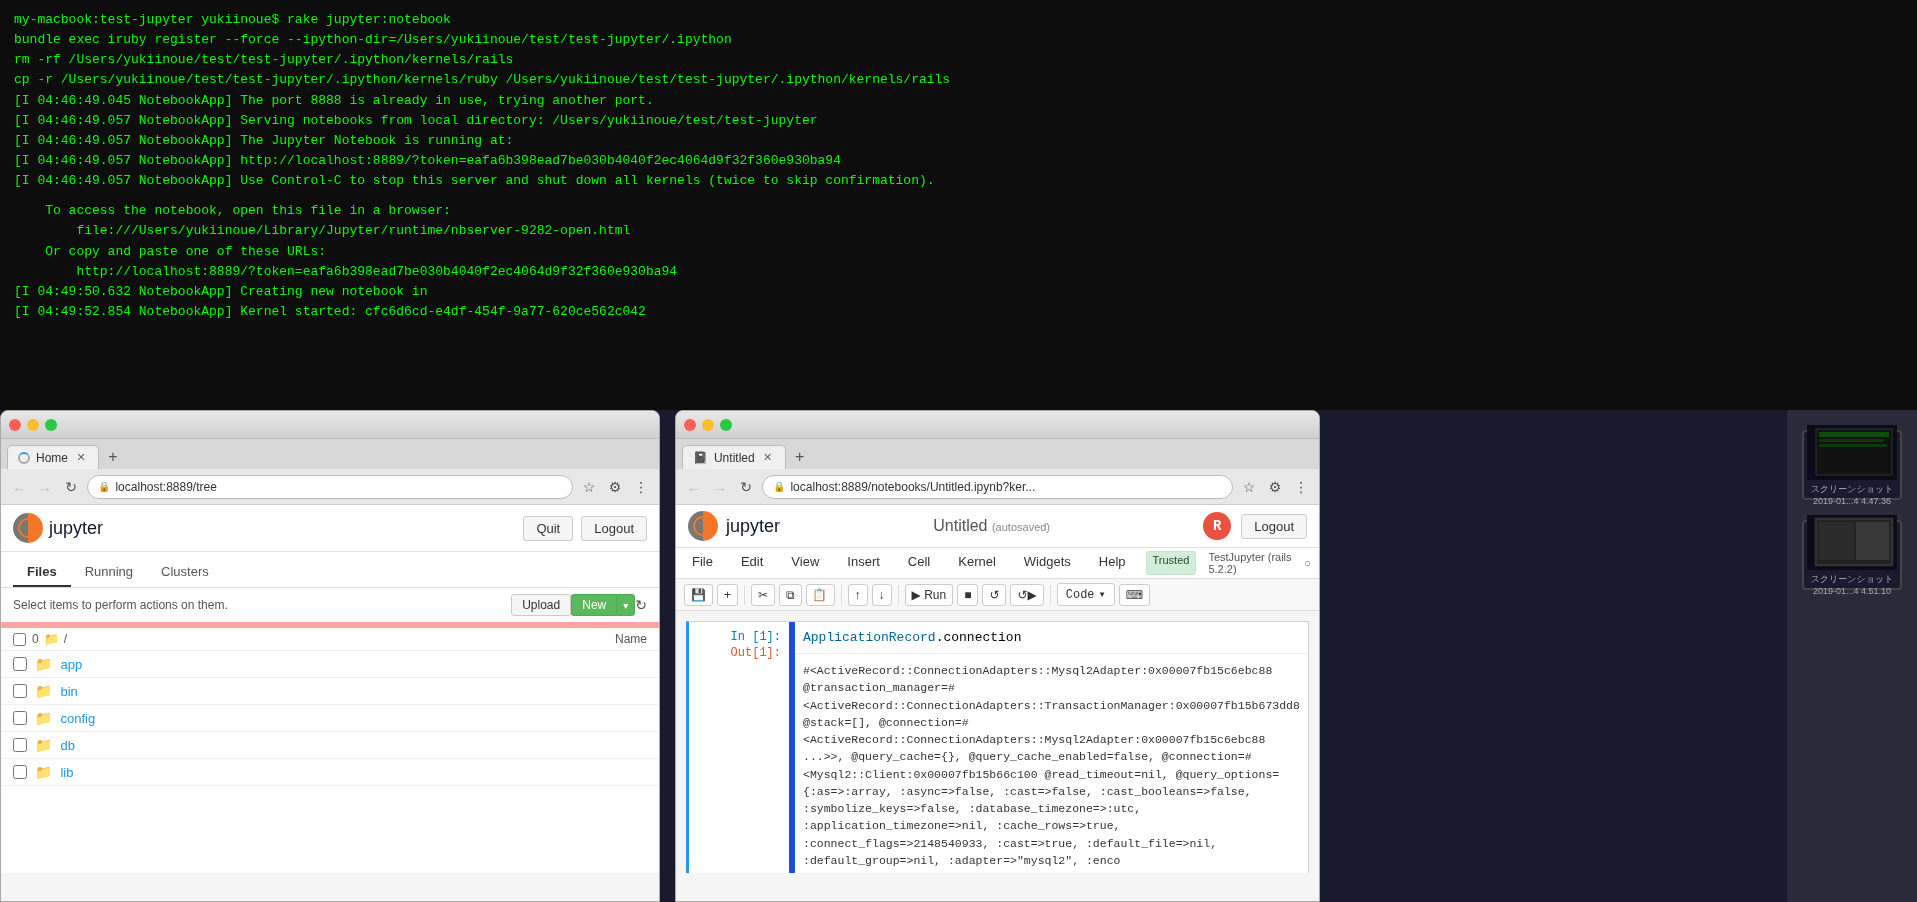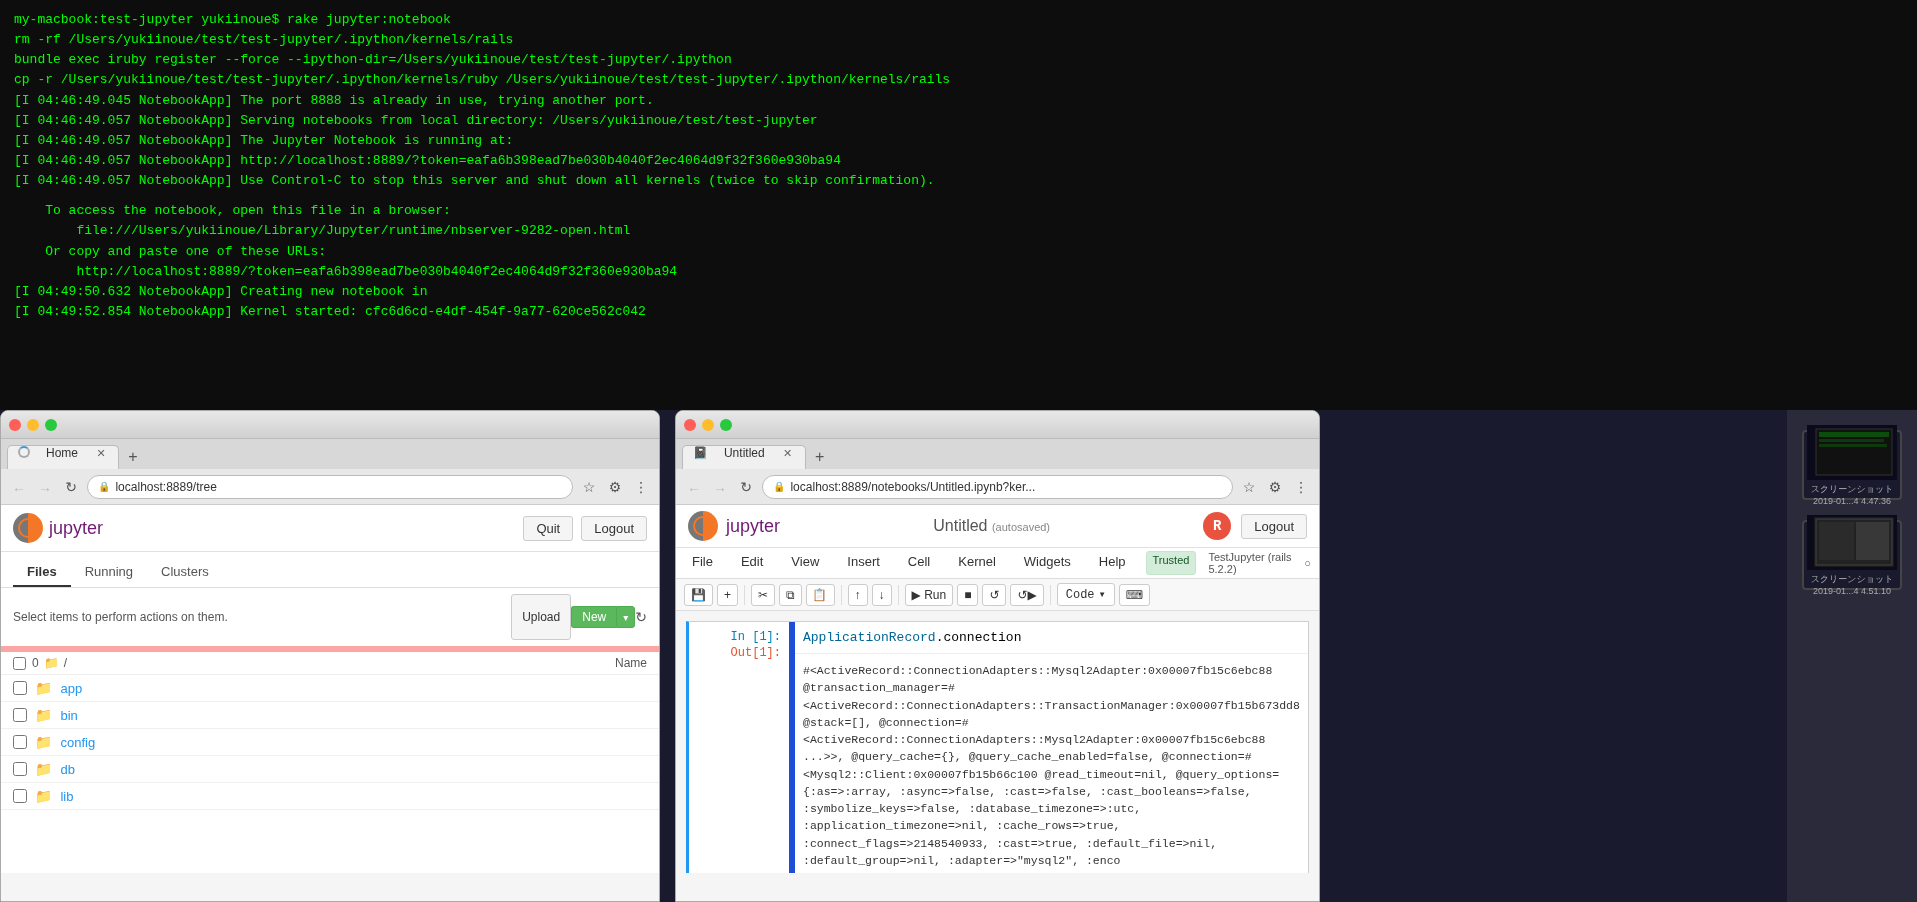--- a/index.html
+++ b/index.html
@@ -73,24 +73,24 @@
     }
 
     .browser-tab {
       background: #f0f0f0;
       border: 1px solid #bbb;
       border-bottom: none;
       border-radius: 5px 5px 0 0;
       padding: 0 10px;
       height: 24px;
       display: flex;
-      align-items: flex-start;
+      align-items: center;
       font-family: -apple-system, Arial, sans-serif;
       font-size: 12px;
-      gap: 16px;
+      gap: 6px;
       color: #333;
     }
 
     .browser-tab .tab-spinner {
       width: 12px; height: 12px;
       border: 2px solid #aaa;
       border-top-color: #3498db;
       border-radius: 50%;
       animation: spin 0.8s linear infinite;
       display: inline-block;
@@ -186,21 +186,21 @@
       background: conic-gradient(#f37726 0deg 180deg, #777 180deg 360deg);
       border-radius: 50%;
       display: flex; align-items: center; justify-content: center;
       font-size: 16px;
     }
 
     .jupyter-logo-text {
       font-family: -apple-system, Arial, sans-serif;
       font-size: 18px;
       font-weight: 300;
-      color: #701a75;
+      color: #0f172a;
     }
 
     .jupyter-header-btns {
       display: flex;
       gap: 8px;
     }
 
     .jbtn {
       font-family: -apple-system, Arial, sans-serif;
       font-size: 13px;
@@ -240,21 +240,21 @@
       padding: 6px 12px;
       border-bottom: 6px solid #fca5a5;
     }
 
     .upload-btn {
       background: #f5f5f5;
       border: 1px solid #ccc;
       border-radius: 3px;
       font-family: -apple-system, Arial, sans-serif;
       font-size: 12px;
-      padding: 15px 10px;
+      padding: 3px 10px;
       cursor: pointer;
       color: #333;
     }
 
     .new-btn-group {
       display: flex;
       align-items: stretch;
     }
 
     .new-btn-main {
@@ -558,22 +558,22 @@
       color: #aaa;
       text-align: center;
       margin-top: 3px;
     }
   </style>
 </head>
 <body>
 
 <div class="terminal">
   <div style="color:#00ff00">my-macbook:test-jupyter yukiinoue$ rake jupyter:notebook</div>
+  <div style="color:#00ff00">bundle exec iruby register --force --ipython-dir=/Users/yukiinoue/test/test-jupyter/.ipython</div>
   <div style="color:#00ff00">rm -rf /Users/yukiinoue/test/test-jupyter/.ipython/kernels/rails</div>
-  <div style="color:#00ff00">bundle exec iruby register --force --ipython-dir=/Users/yukiinoue/test/test-jupyter/.ipython</div>
   <div style="color:#00ff00">cp -r /Users/yukiinoue/test/test-jupyter/.ipython/kernels/ruby /Users/yukiinoue/test/test-jupyter/.ipython/kernels/rails</div>
   <div style="color:#00ff00">[I 04:46:49.045 NotebookApp] The port 8888 is already in use, trying another port.</div>
   <div style="color:#00ff00">[I 04:46:49.057 NotebookApp] Serving notebooks from local directory: /Users/yukiinoue/test/test-jupyter</div>
   <div style="color:#00ff00">[I 04:46:49.057 NotebookApp] The Jupyter Notebook is running at:</div>
   <div style="color:#00ff00">[I 04:46:49.057 NotebookApp] http://localhost:8889/?token=eafa6b398ead7be030b4040f2ec4064d9f32f360e930ba94</div>
   <div style="color:#00ff00">[I 04:46:49.057 NotebookApp] Use Control-C to stop this server and shut down all kernels (twice to skip confirmation).</div>
   <div style="height:10px"></div>
   <div style="color:#00ff00">&nbsp;&nbsp;&nbsp;&nbsp;To access the notebook, open this file in a browser:</div>
   <div style="color:#00ff00">&nbsp;&nbsp;&nbsp;&nbsp;&nbsp;&nbsp;&nbsp;&nbsp;file:///Users/yukiinoue/Library/Jupyter/runtime/nbserver-9282-open.html</div>
   <div style="color:#00ff00">&nbsp;&nbsp;&nbsp;&nbsp;Or copy and paste one of these URLs:</div>

